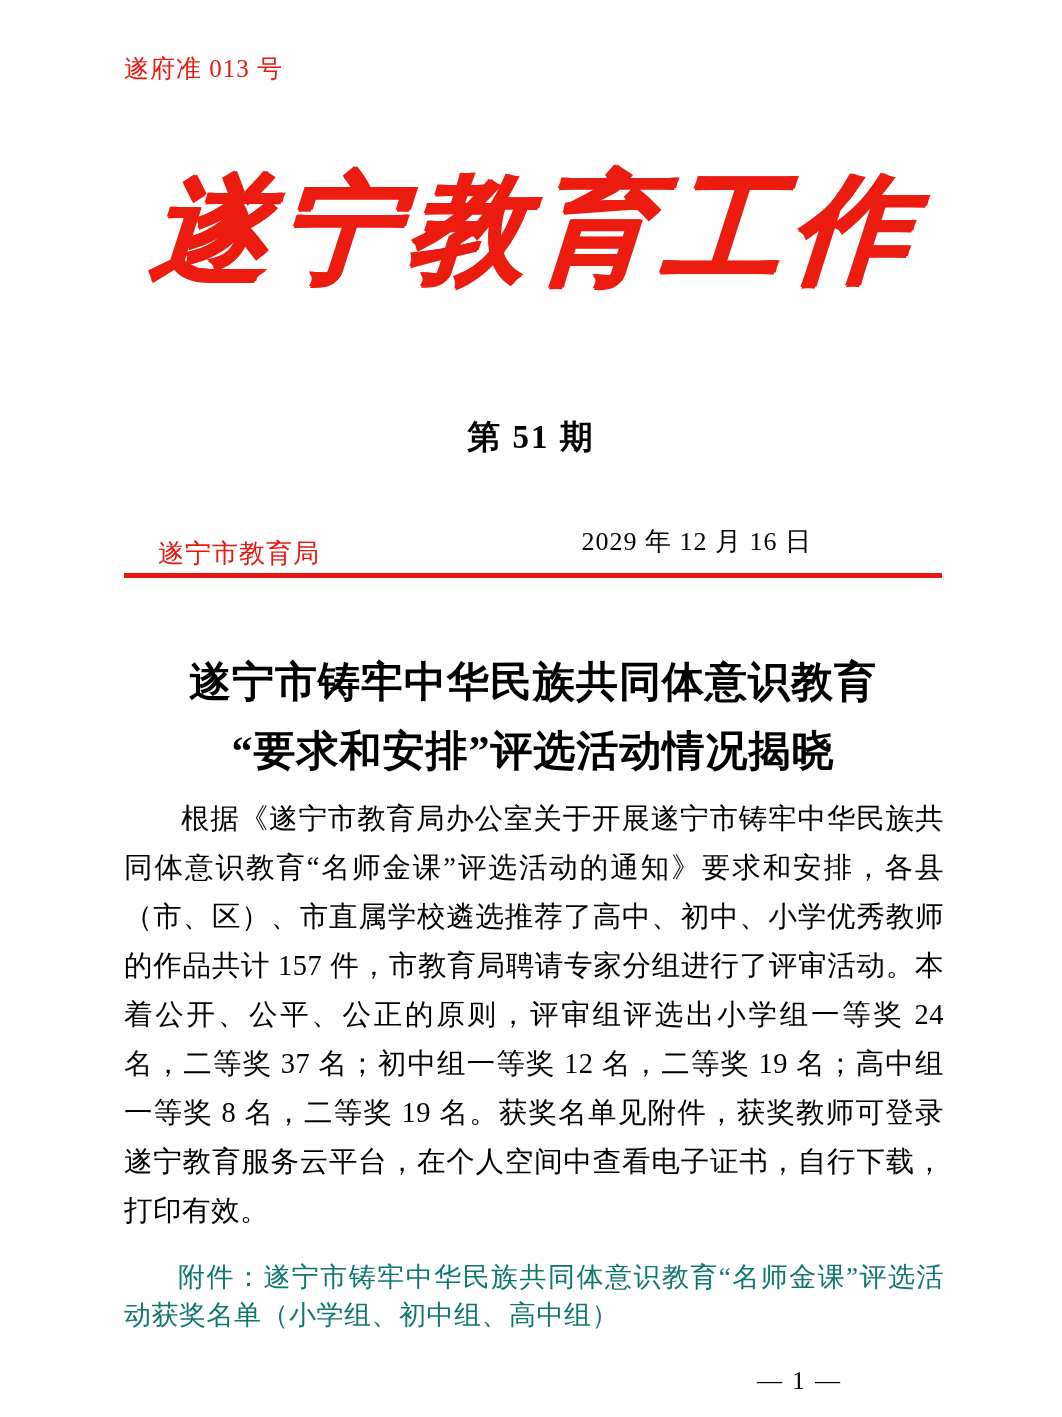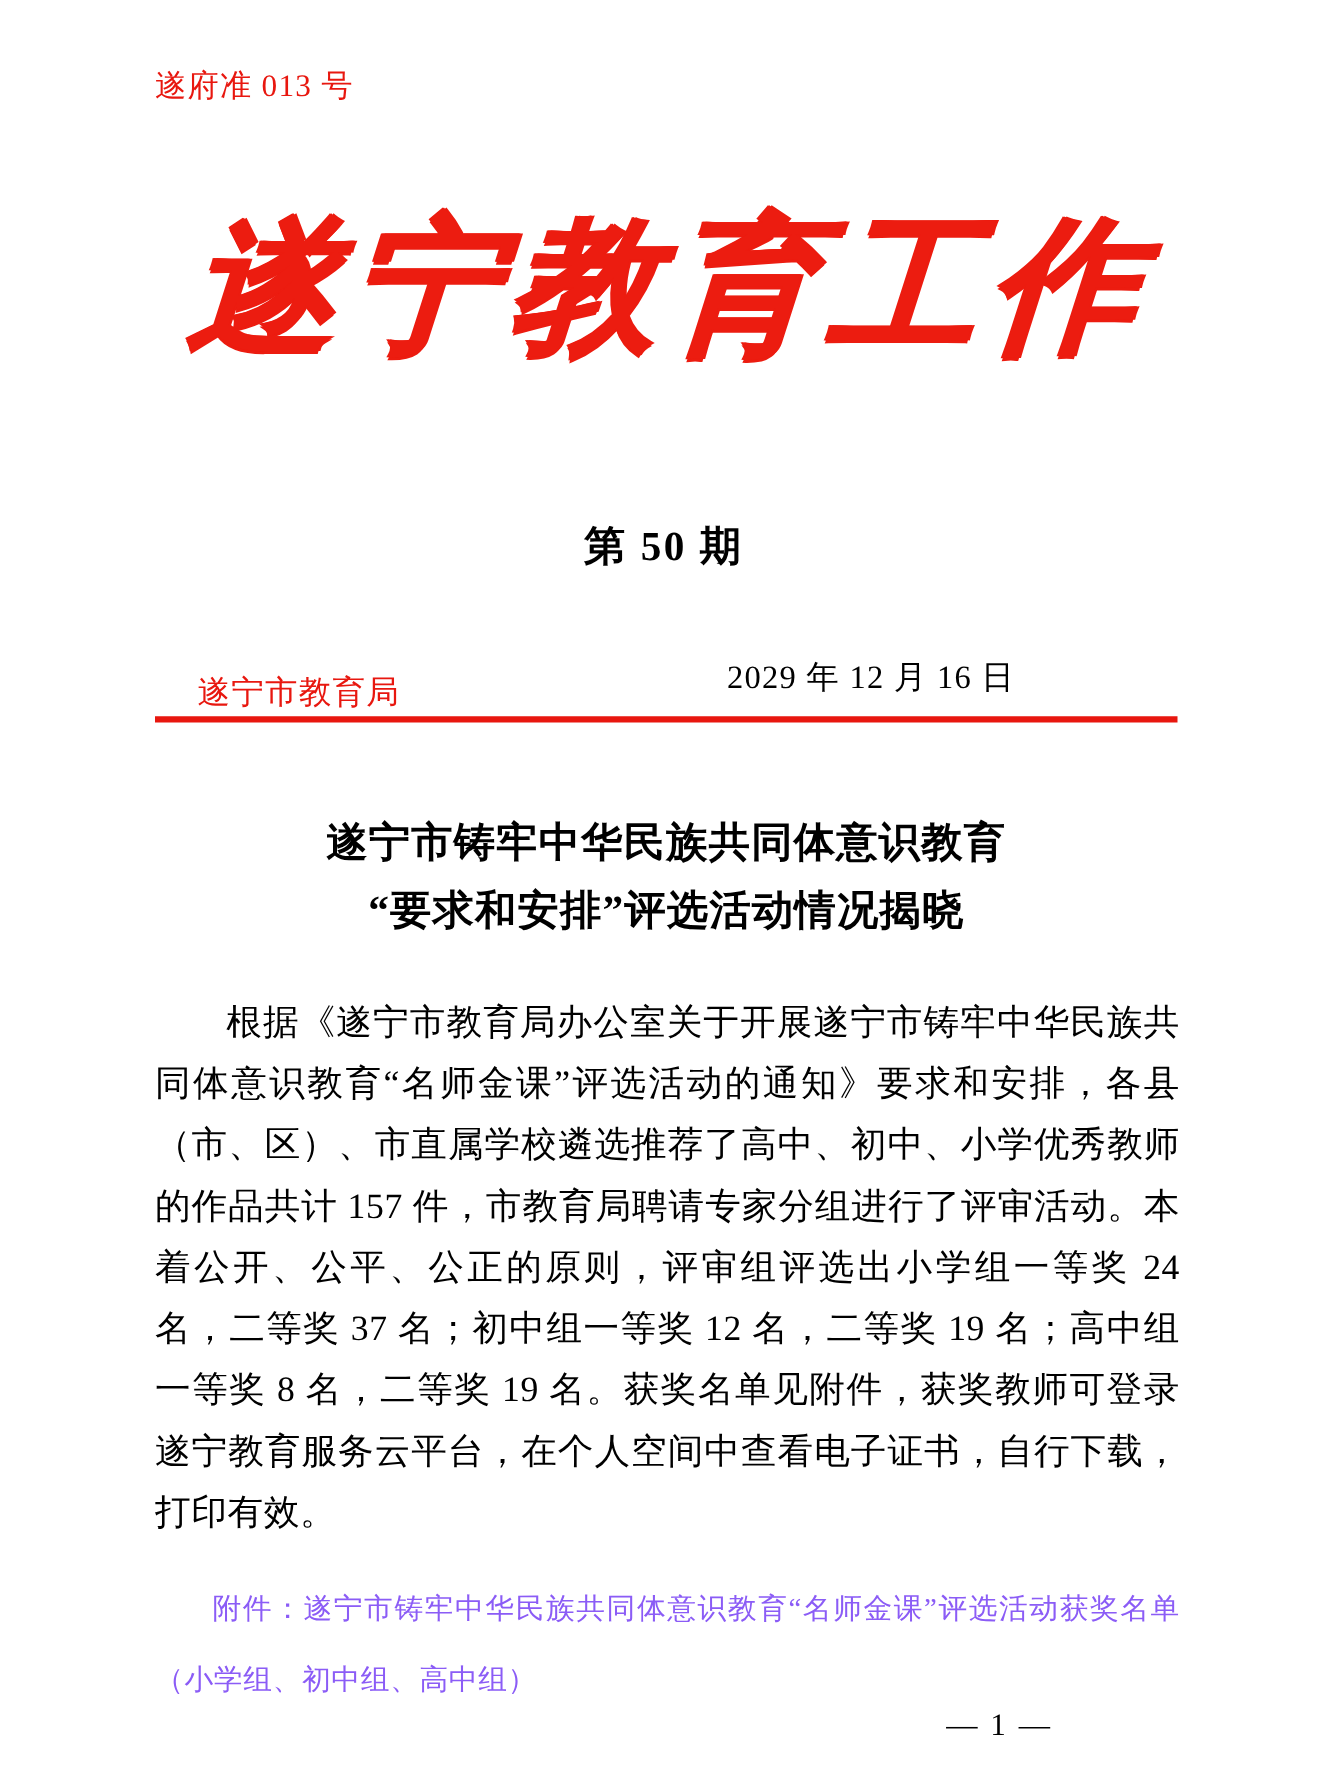--- a/index.html
+++ b/index.html
@@ -99,21 +99,21 @@
     background: #e8170f;
   }
 
   
   .article-title {
     position: absolute;
     left: 124px;
     top: 648px;
     width: 818px;
     text-align: center;
-    font-size: 33px;
+    font-size: 42px;
     font-weight: bold;
     line-height: 1.65;
     letter-spacing: 1px;
     color: #000;
   }
   .article-title .line2 {
     display: block;
   }
 
   .body-text {
@@ -131,23 +131,23 @@
   .body-text p {
     margin: 0;
     text-indent: 2em;
   }
 
   .attachment {
     position: absolute;
     left: 124px;
     top: 1258px;
     width: 820px;
-    font-size: 23px;
-    line-height: 57px;
-    color: #8b5cf6;
+    font-size: 27px;
+    line-height: 38px;
+    color: #0f766e;
     text-align: justify;
     letter-spacing: 0.5px;
   }
   .attachment p {
     margin: 0;
     text-indent: 2em;
   }
 
   .page-number {
     position: absolute;
@@ -160,21 +160,21 @@
 </style>
 </head>
 <body>
 
 <div class="page">
 
   <div class="doc-number">遂府准 013 号</div>
 
   <div class="masthead-title">遂宁教育工作</div>
 
-  <div class="issue-number">第 50 期</div>
+  <div class="issue-number">第 51 期</div>
 
   <div class="publisher">遂宁市教育局</div>
 
   <div class="issue-date">2029 年 12 月 16 日</div>
 
   <div class="red-rule"></div>
 
   <div class="article-title">
     <span>遂宁市铸牢中华民族共同体意识教育</span>
     <span class="line2">“要求和安排”评选活动情况揭晓</span>

